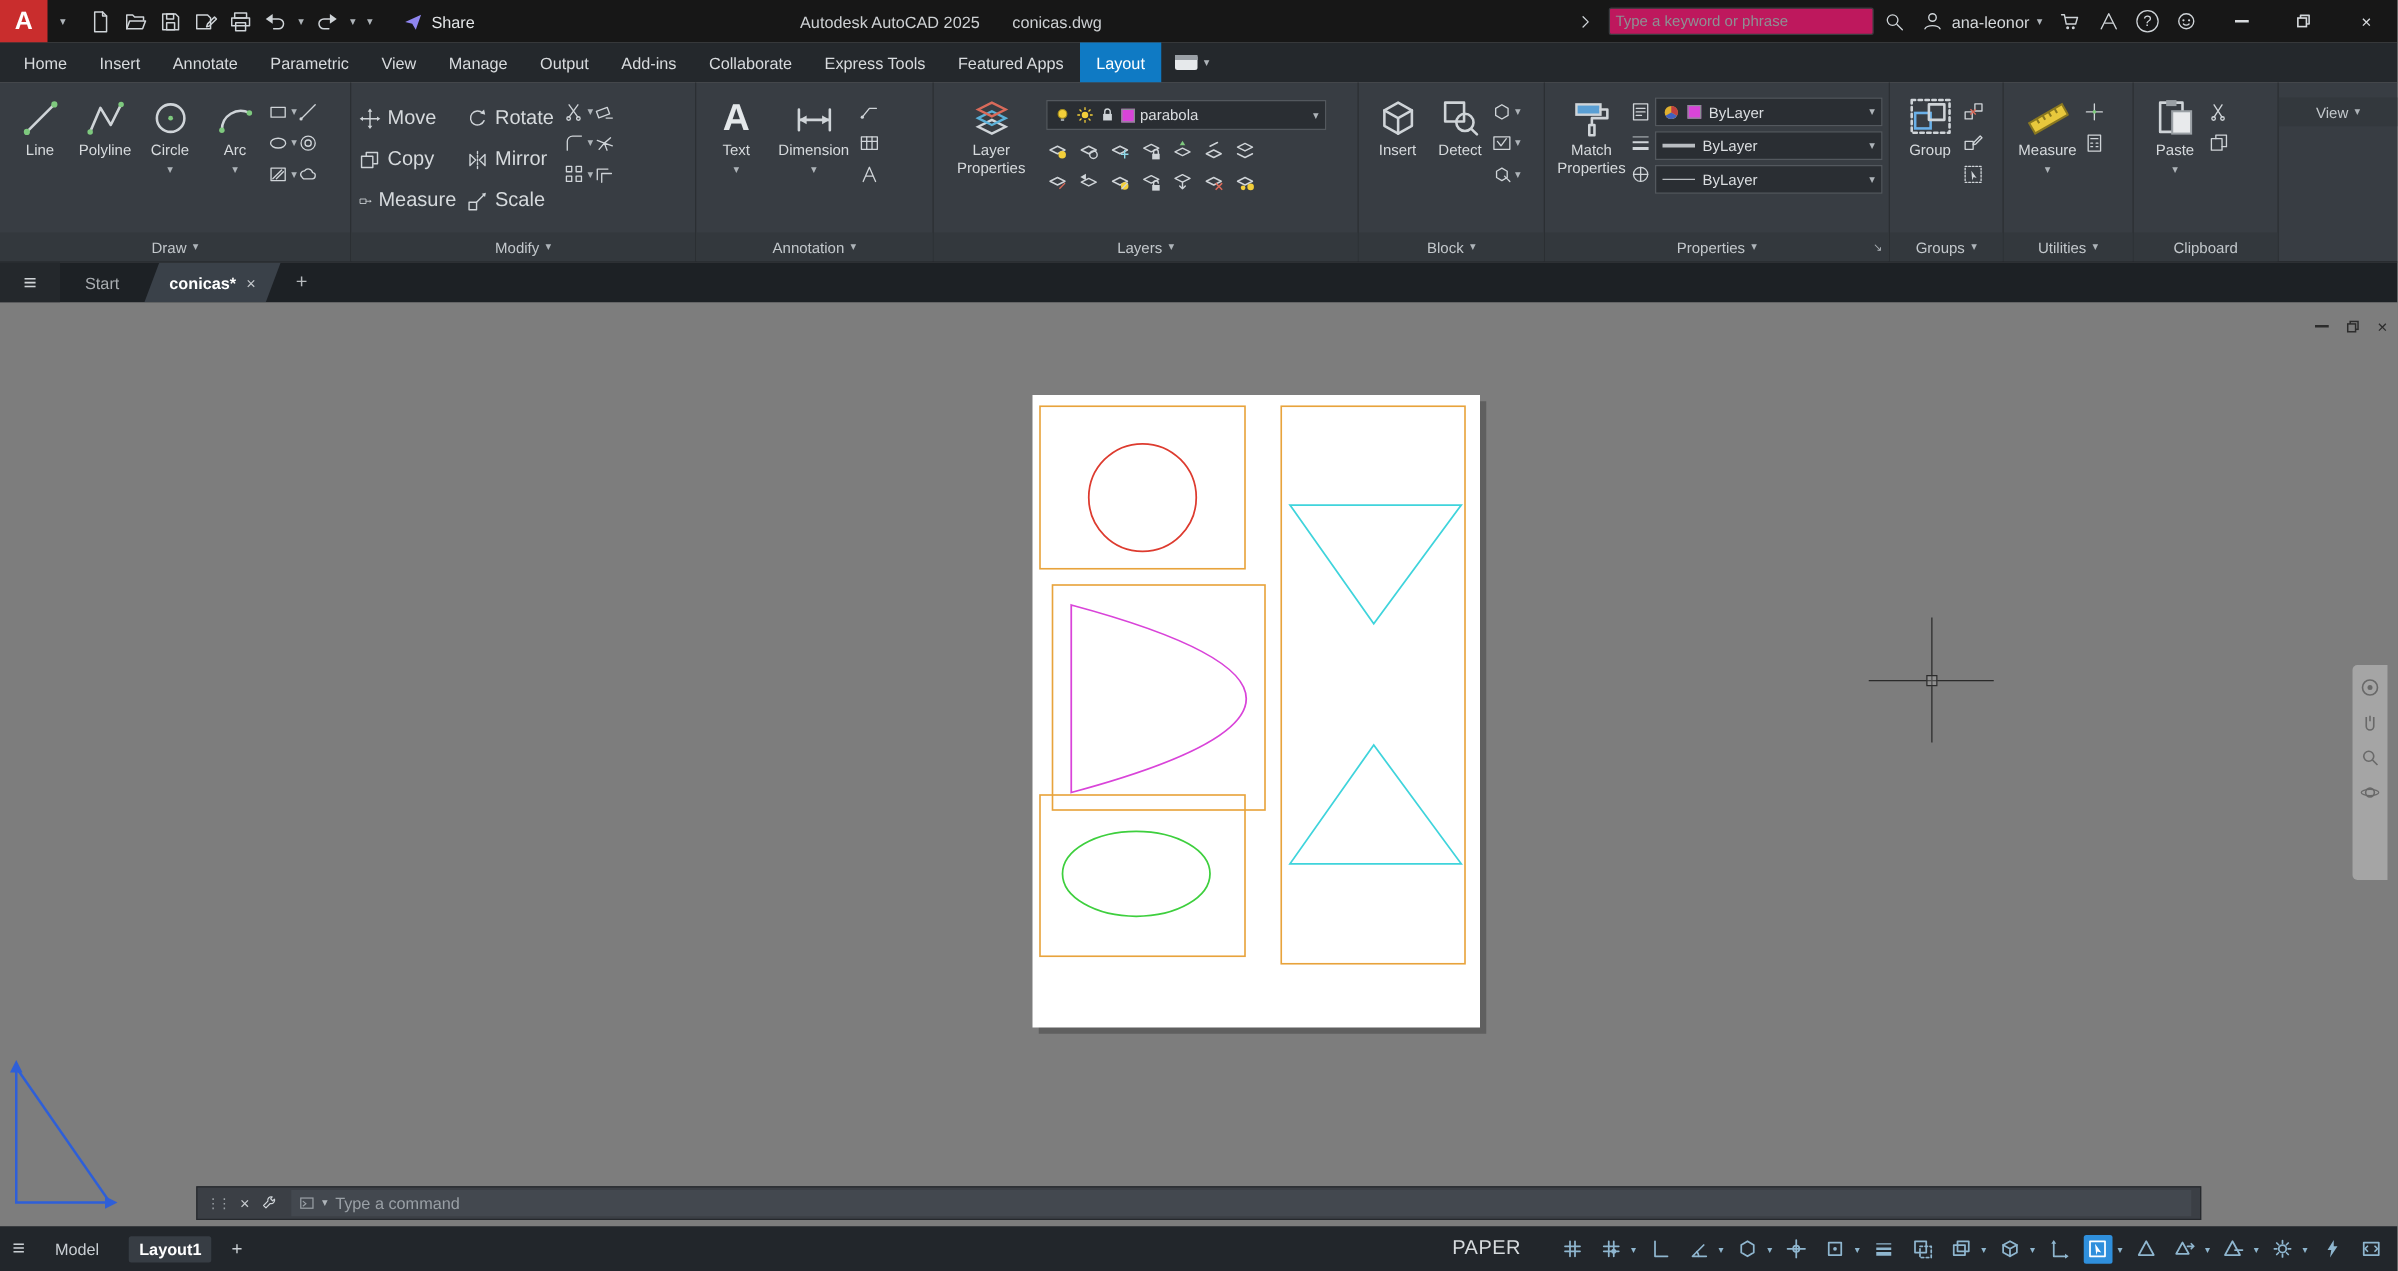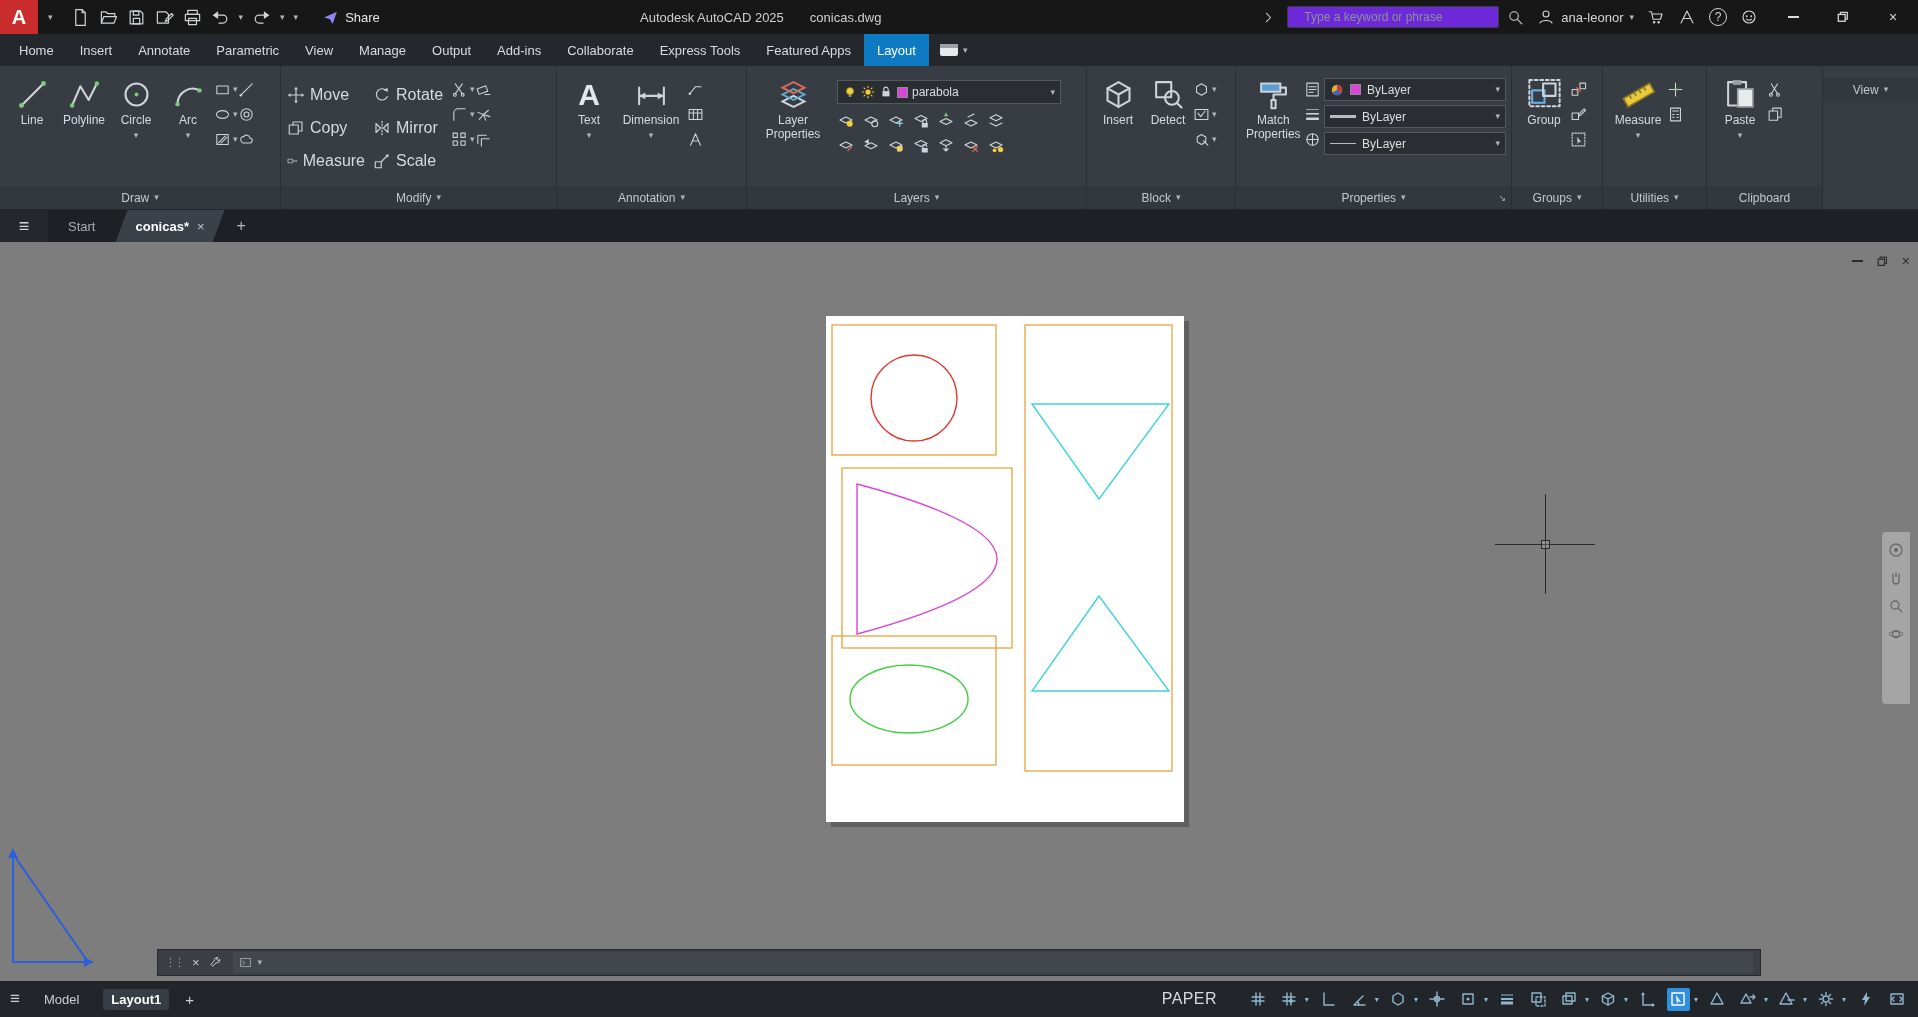--- a/index.html
+++ b/index.html
@@ -11,21 +11,21 @@
   
   .titlebar{position:absolute;top:0;left:0;width:1918px;height:34px;background:#171717;}
   .tb-left{position:absolute;left:0;top:0;height:34px;display:flex;align-items:center;gap:10px;padding-left:0;}
   .applogo{width:38px;height:34px;background:#c92d2d;display:flex;align-items:center;justify-content:center;font-weight:bold;font-size:20px;color:#fff;}
   .qat{display:flex;align-items:center;gap:9px;margin-left:8px;}
   .qat svg{width:19px;height:19px;}
   .sharebox{display:flex;align-items:center;gap:6px;margin-left:14px;font-size:13px;color:#e4e6e8;}
   .tb-title{position:absolute;left:640px;top:0;height:34px;display:flex;align-items:center;gap:26px;font-size:13px;color:#cdd0d3;}
   .tb-right{position:absolute;right:160px;top:0;height:34px;display:flex;align-items:center;gap:13px;}
   .searchwrap{display:flex;align-items:center;gap:8px;}
-  .searchinput{width:212px;height:22px;background:#6d28d9;border:1px solid #3a3d40;border-radius:2px;color:#bfc3c6;font-size:12px;padding:0 16px;outline:none;}
+  .searchinput{width:212px;height:22px;background:#be185d;border:1px solid #3a3d40;border-radius:2px;color:#bfc3c6;font-size:12px;padding:0 4px;outline:none;}
   .searchinput::placeholder{color:#8d9194;}
   .userwrap{display:flex;align-items:center;gap:6px;font-size:13px;color:#d4d7da;}
   .helpq{width:18px;height:18px;border:1.5px solid #cfd4d8;border-radius:50%;display:flex;align-items:center;justify-content:center;font-size:12px;color:#cfd4d8;}
   .wincontrols{position:absolute;right:0;top:0;height:34px;display:flex;}
   .winbtn{width:50px;height:34px;display:flex;align-items:center;justify-content:center;color:#d8dbde;font-size:14px;}
   .minbar{width:11px;height:2px;background:#d8dbde;}
   
   .ribbontabs{position:absolute;top:34px;left:0;width:1918px;height:32px;background:#24282c;display:flex;align-items:stretch;padding-left:6px;}
   .rtab{display:flex;align-items:center;padding:0 13px;font-size:13px;color:#d8dbde;cursor:default;}
   .rtab.active{background:#0f7ac4;color:#fff;}
@@ -871,20 +871,21 @@
   <span class="cmd-x">×</span>
   <svg viewBox="0 0 24 24" width="15" height="15">
       <path class="i" d="M14 4a4.5 4.5 0 0 0-5.5 5.5L3 15l3 3 5.5-5.5A4.5 4.5 0 0 0 17 7l-2.5 2L12 6.5z"></path>
     </svg>
   <div class="cmd-input-wrap">
     <svg viewBox="0 0 16 16" width="13" height="13">
         <rect x="2" y="3" width="12" height="10" fill="none" stroke="#9aa0a6" stroke-width="1.2"></rect>
         <path d="M4 6l3 2.5L4 11" stroke="#9aa0a6" stroke-width="1.2" fill="none"></path>
       </svg>
     <span class="chev">▾</span>
+    <input class="cmdinput" type="text" placeholder="Type a command" style="">
   </div>
 </div>
 
 <footer class="statusbar">
   <div class="sb-left">
     <span style="font-size:17px;">≡</span>
     <span class="sb-tab">Model</span>
     <span class="sb-tab active">Layout1</span>
     <span style="font-size:15px;">+</span>
   </div>

